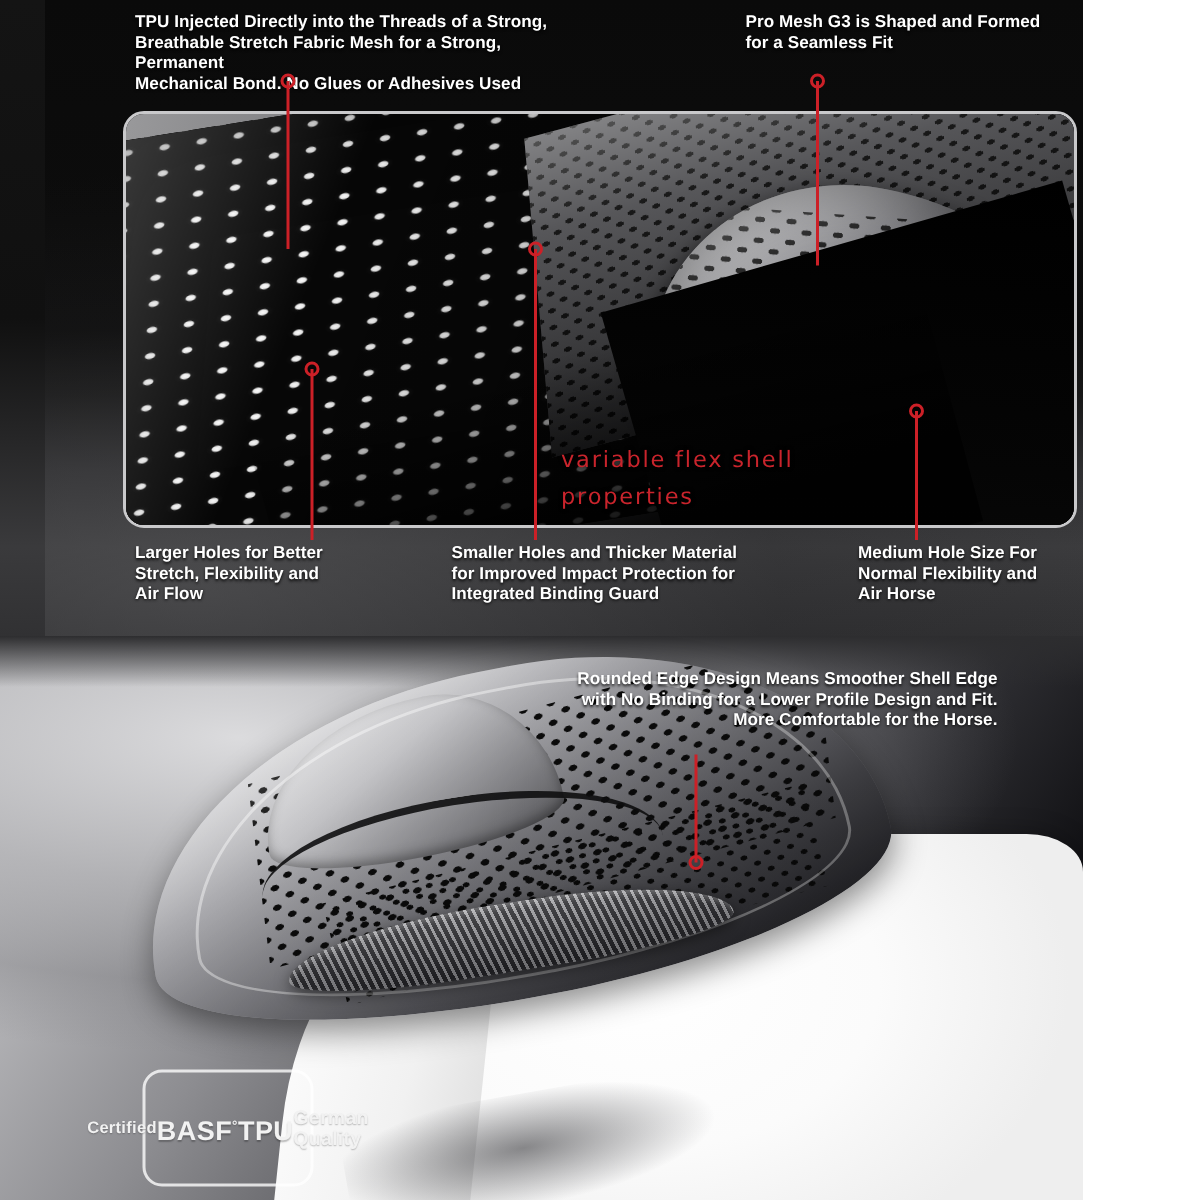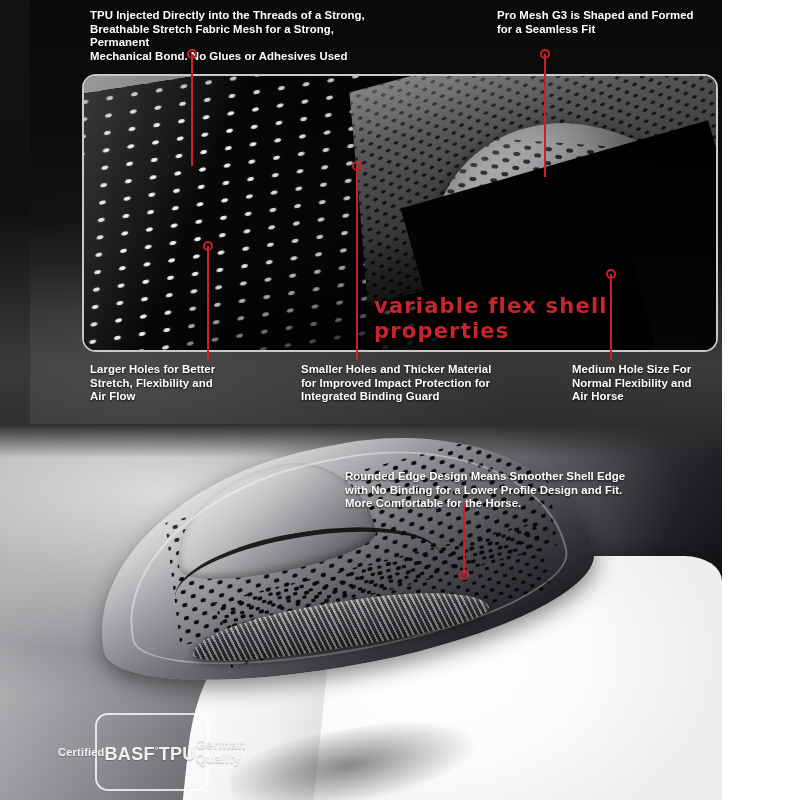--- a/index.html
+++ b/index.html
@@ -117,22 +117,22 @@
     position:absolute;left:96px;bottom:-60px;width:460px;height:180px;
     background:linear-gradient(180deg, rgba(0,0,0,.0) 0%, rgba(0,0,0,.85) 70%);
     transform:rotate(-15deg);
   }
 
   
   .script{
     position:absolute;left:374px;top:294px;
     color:#c9242c;
     font-family:"DejaVu Sans", sans-serif;
-    font-size:21px;line-height:25px;letter-spacing:1.2px;
-    font-weight:700;
+    font-size:15px;line-height:25px;letter-spacing:1.2px;
+    font-weight:400;
     text-shadow:0 0 3px rgba(0,0,0,.8);
     white-space:pre-line;
   }
 
   
   .sec-bot{
     position:absolute;left:0;top:424px;width:722px;height:376px;
     overflow:hidden;
     background:
       radial-gradient(90% 70% at 22% 18%, rgba(222,222,224,.95) 0%, rgba(178,178,181,.75) 38%, rgba(120,120,124,.35) 62%, rgba(0,0,0,0) 80%),
@@ -328,21 +328,21 @@
 Air Flow</div>
 
     <div class="callout" style="left:301px;top:363px;width:215px;">Smaller Holes and Thicker Material
 for Improved Impact Protection for
 Integrated Binding Guard</div>
 
     <div class="callout" style="left:572px;top:363px;width:150px;">Medium Hole Size For
 Normal Flexibility and
 Air Horse</div>
 
-    <div class="callout" style="left:345px;top:470px;width:320px;">Rounded Edge Design Means Smoother Shell Edge
+    <div class="callout" style="left:345px;top:447px;width:320px;text-align:right;">Rounded Edge Design Means Smoother Shell Edge
 with No Binding for a Lower Profile Design and Fit.
 More Comfortable for the Horse.</div>
 
     <div class="leader down" style="left:191px;top:54px;height:112px;">
       <div class="ln"></div>
       <div class="dot"></div>
     </div>
 
     <div class="leader down" style="left:544px;top:54px;height:123px;">
       <div class="ln"></div>

